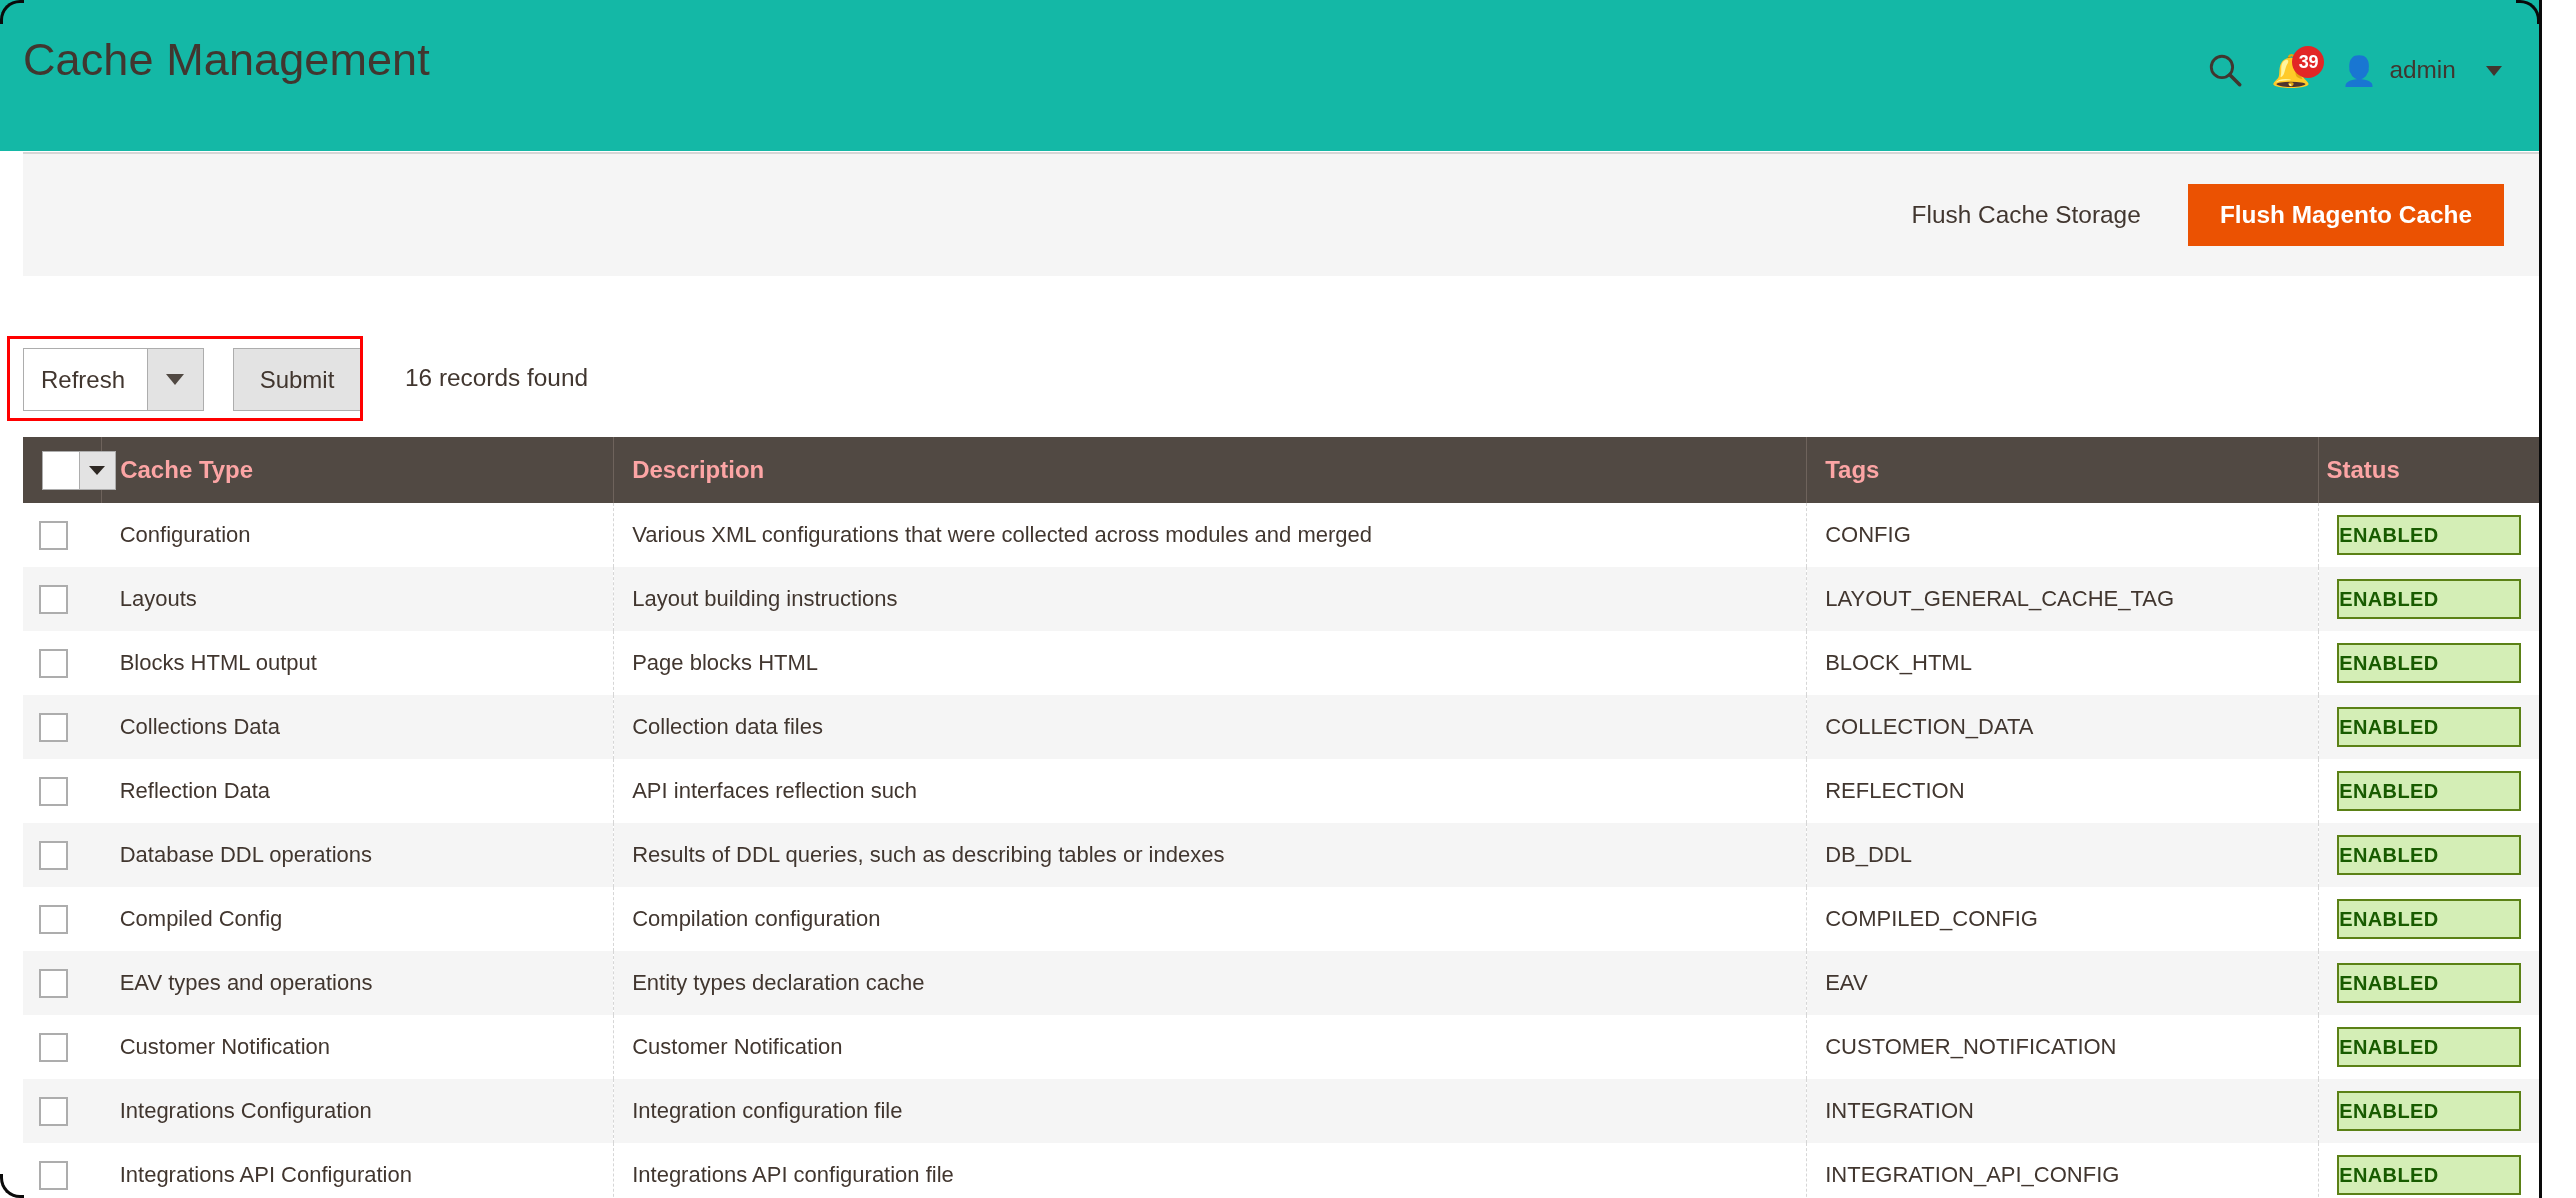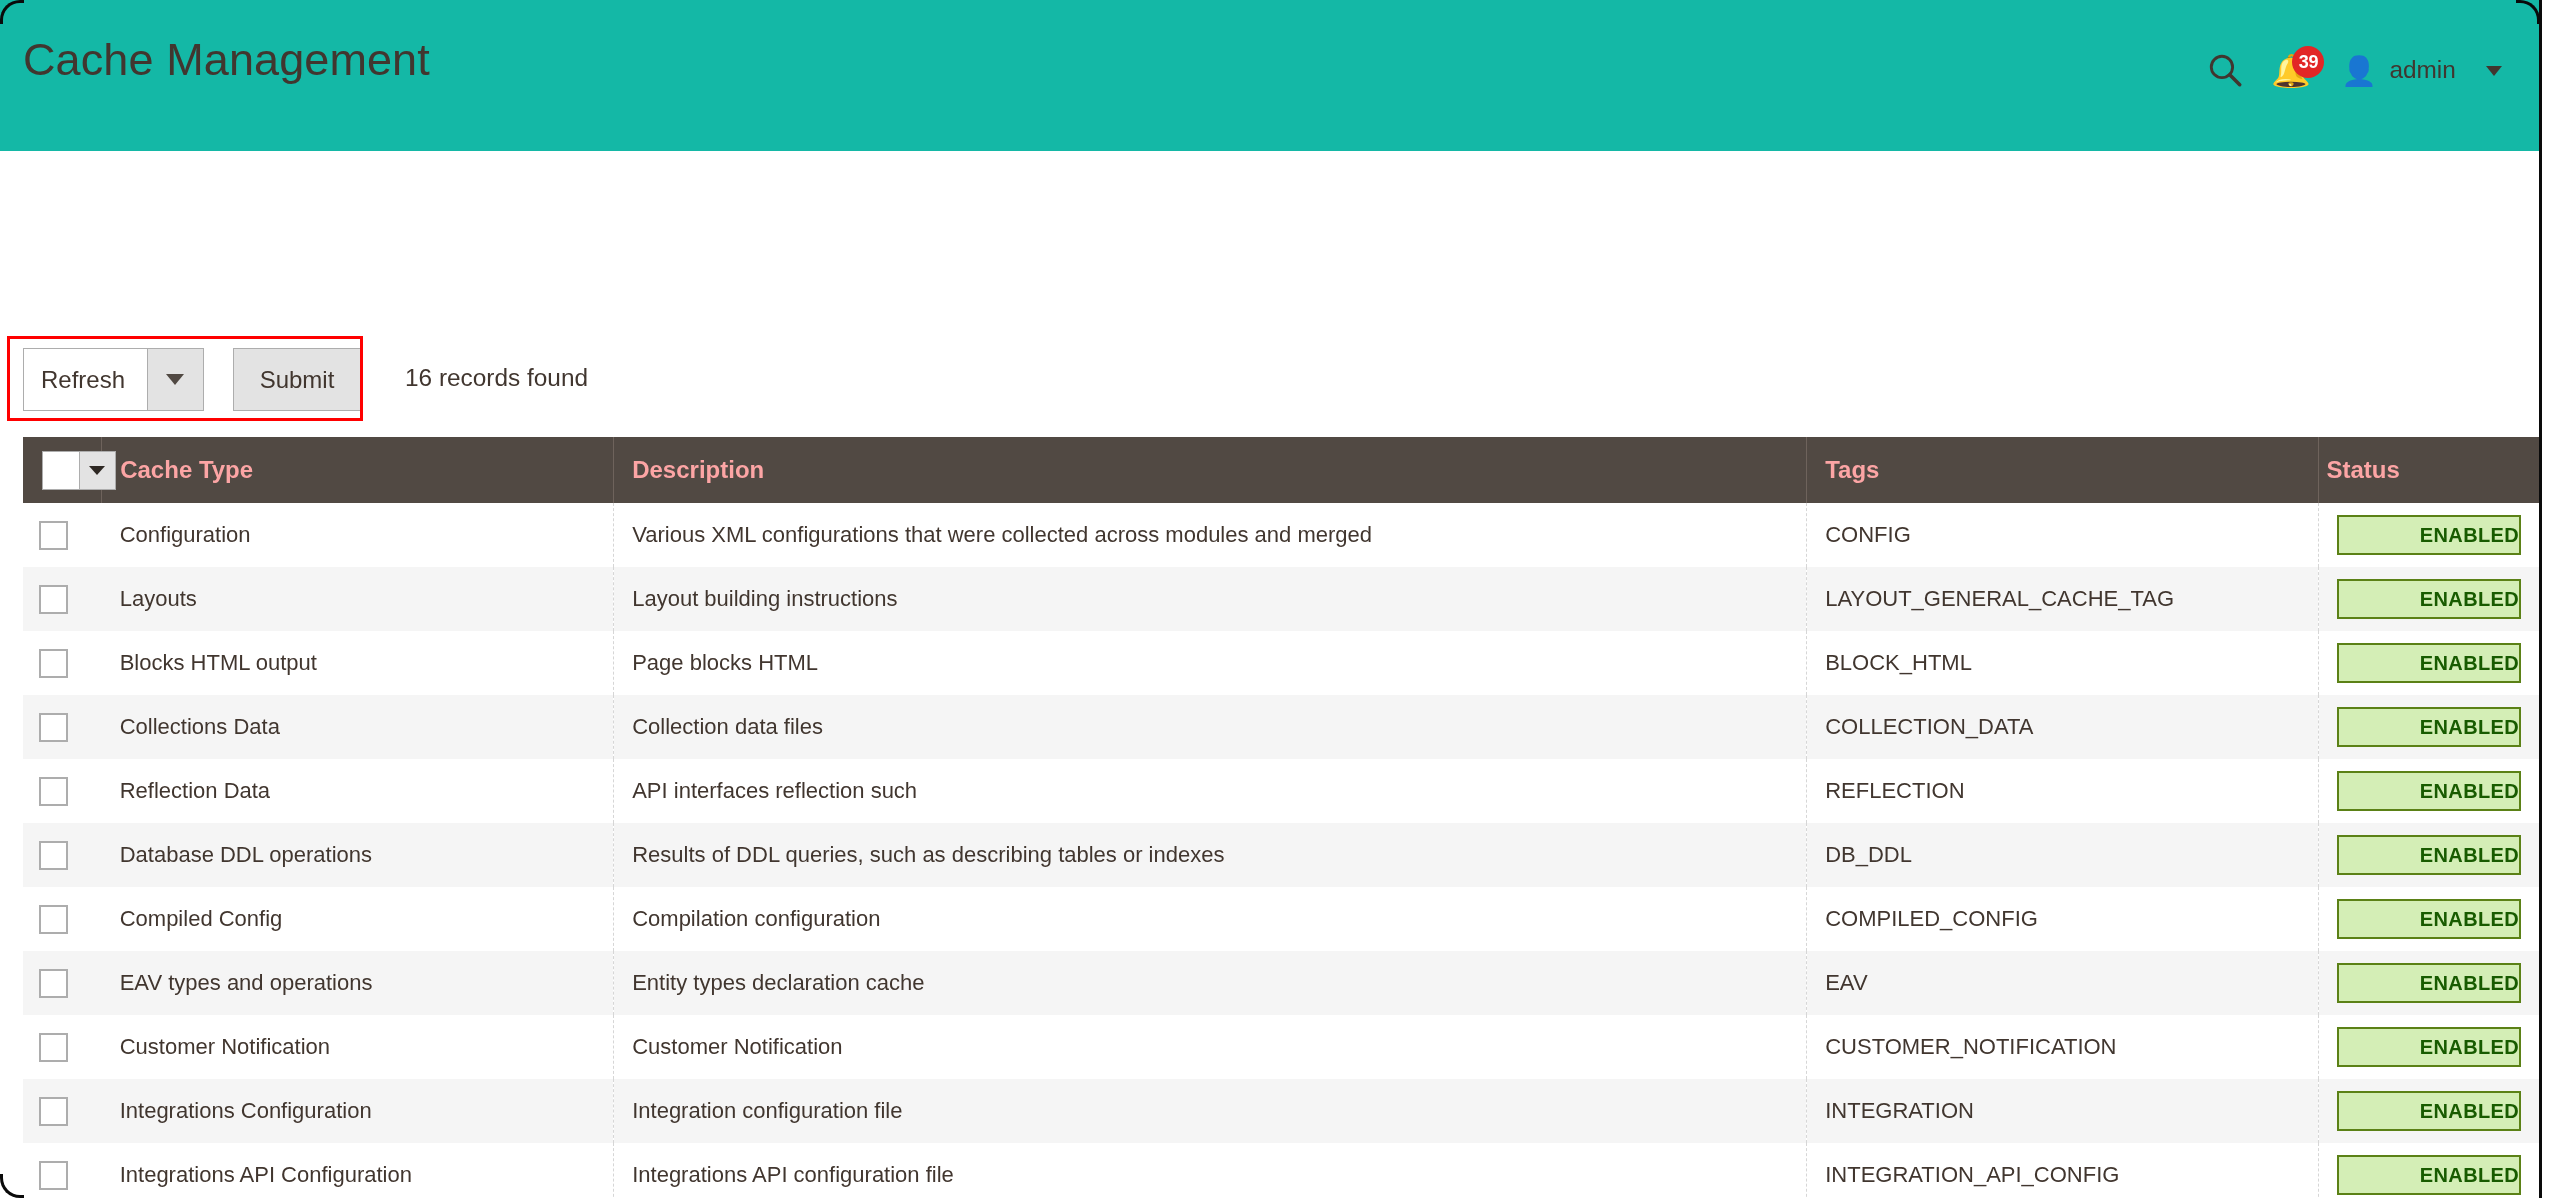--- a/index.html
+++ b/index.html
@@ -328,21 +328,21 @@
     border: 2.2px solid #adadad;
     background: #ffffff;
     display: inline-block;
     vertical-align: middle;
     cursor: pointer;
   }
 
   .status-badge {
     display: inline-block;
     min-width: 184px;
-    text-align: right;
+    text-align: left;
     background: #d4eeb6;
     border: 2.2px solid #5b8116;
     color: #185b00;
     font-size: 20px;
     font-weight: bold;
     padding: 8px 0 7.2px;
     letter-spacing: 0.4px;
     line-height: 1;
   }
 
@@ -412,20 +412,24 @@
 
       <div class="tool-admin">
         <span class="admin-avatar">👤</span>
         <span class="admin-name">admin</span>
         <span class="admin-caret"></span>
       </div>
 
     </div>
   </div>
 
+  <div class="page-actions">
+    <button class="btn-secondary-link">Flush Cache Storage</button>
+    <button class="btn-primary">Flush Magento Cache</button>
+  </div>
 
   <div class="highlight-box"></div>
 
   <div class="grid-controls">
     <div class="refresh-select">
       <span class="refresh-label">Refresh</span>
       <span class="refresh-arrow-cell">
         <span class="caret-down"></span>
       </span>
     </div>

